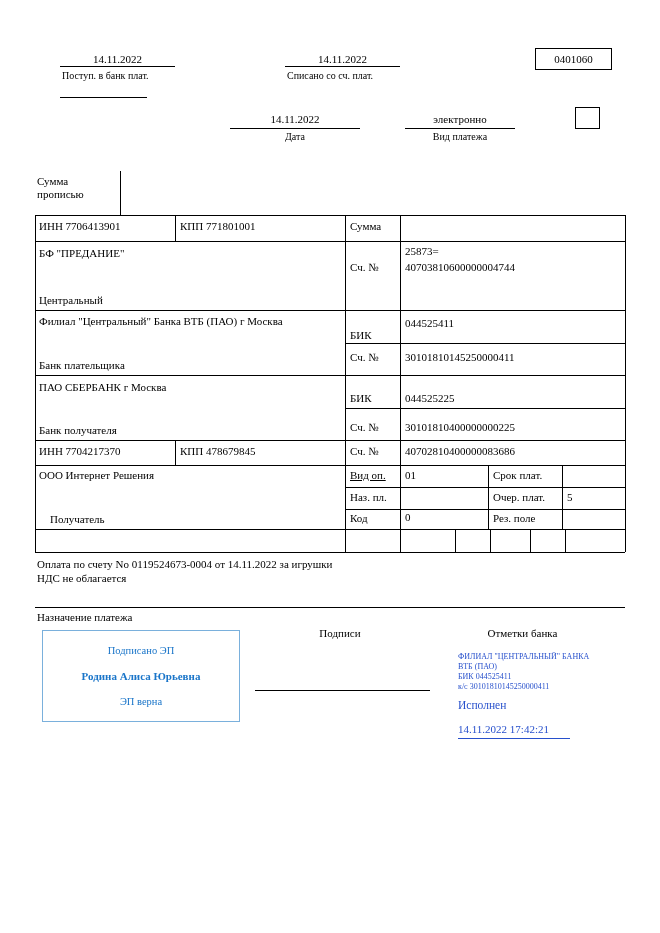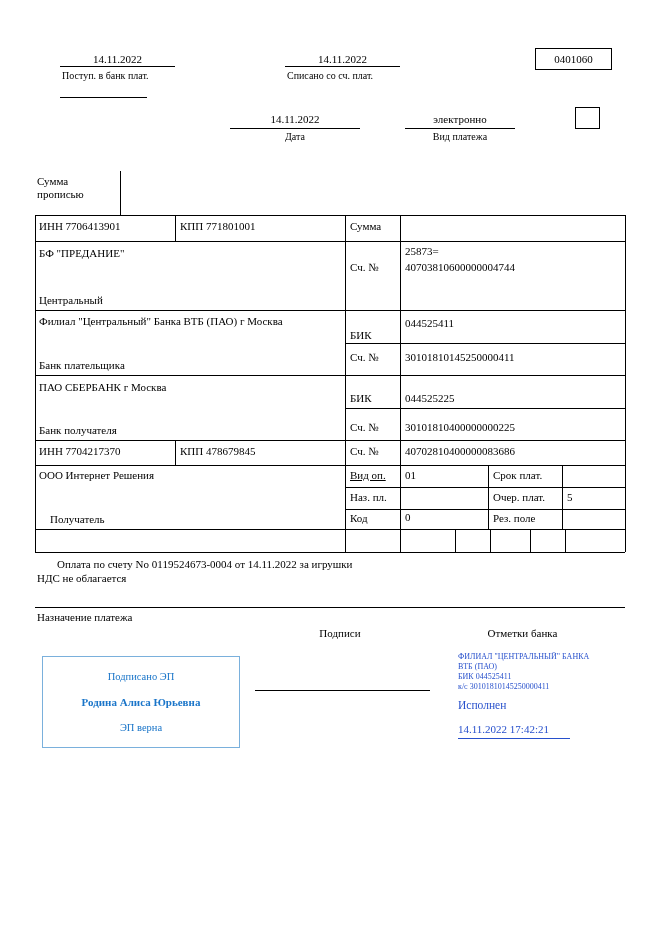--- a/index.html
+++ b/index.html
@@ -12,21 +12,21 @@
   .t { position:absolute; font-size:11px; line-height:13px; white-space:nowrap; }
   .sm { font-size:10px; line-height:12px; }
   .b { font-weight:bold; }
   .ctr { text-align:center; }
   .hl { position:absolute; height:1px; background:#000; }
   .vl { position:absolute; width:1px; background:#000; }
   .box { position:absolute; border:1px solid #000; display:flex; align-items:center; justify-content:center; }
   .title { font-size:12px; }
 
   .ep-stamp {
-    position:absolute; left:42px; top:656px; width:198px; height:92px;
+    position:absolute; left:42px; top:630px; width:198px; height:92px;
     border:1px solid var(--ep-stamp-border, #7ab0dc);
     color:var(--ep-stamp-blue, #1a75c9);
     display:flex; flex-direction:column; justify-content:space-evenly; align-items:center;
     font-size:10.5px; text-align:center;
   }
   .ep-name { font-weight:bold; font-size:11px; }
 
   .bank-stamp { position:absolute; left:458px; top:652px; width:170px; color:var(--bank-stamp-blue, #2750cc); }
   .bs-sm { font-size:8px; line-height:10px; white-space:nowrap; }
   .bs-status { font-size:11.5px; margin-top:7px; }
@@ -131,21 +131,21 @@
   <div class="t" style="left:493px; top:469px;">Срок плат.</div>
 
   <div class="t" style="left:350px; top:491px;">Наз. пл.</div>
   <div class="t" style="left:493px; top:491px;">Очер. плат.</div>
   <div class="t" style="left:567px; top:491px;">5</div>
 
   <div class="t" style="left:350px; top:512px;">Код</div>
   <div class="t" style="left:405px; top:511px;">0</div>
   <div class="t" style="left:493px; top:512px;">Рез. поле</div>
 
-  <div class="t" style="left:37px; top:558px;margin-left:20px;">Оплата по счету No 0119524673-0004 от 14.11.2022 за игрушки</div>
+  <div class="t" style="left:37px; top:558px;">Оплата по счету No 0119524673-0004 от 14.11.2022 за игрушки</div>
   <div class="t" style="left:37px; top:572px;">НДС не облагается</div>
   <div class="hl" style="left:35px; top:607px; width:590px;"></div>
   <div class="t" style="left:37px; top:611px;">Назначение платежа</div>
 
   <div class="t ctr" style="left:255px; top:627px; width:170px;">Подписи</div>
   <div class="t ctr" style="left:450px; top:627px; width:145px;">Отметки банка</div>
   <div class="hl" style="left:255px; top:690px; width:175px;"></div>
 
   <div class="ep-stamp">
     <div>Подписано ЭП</div>

